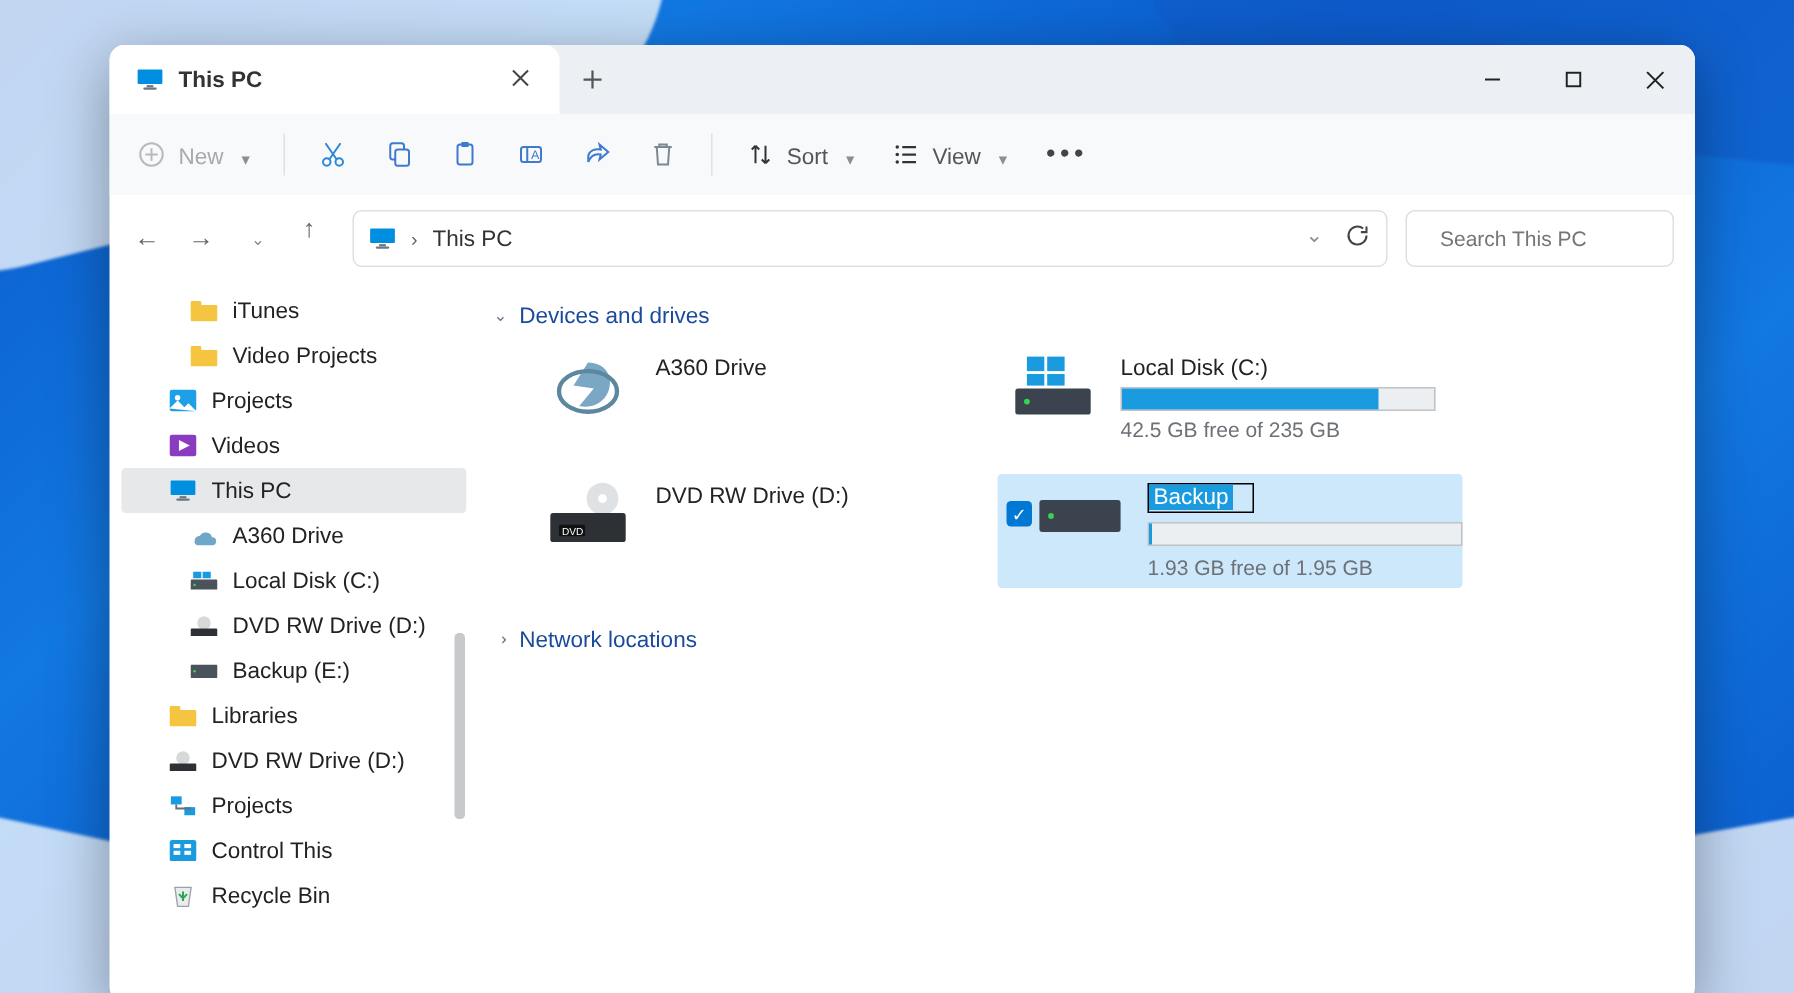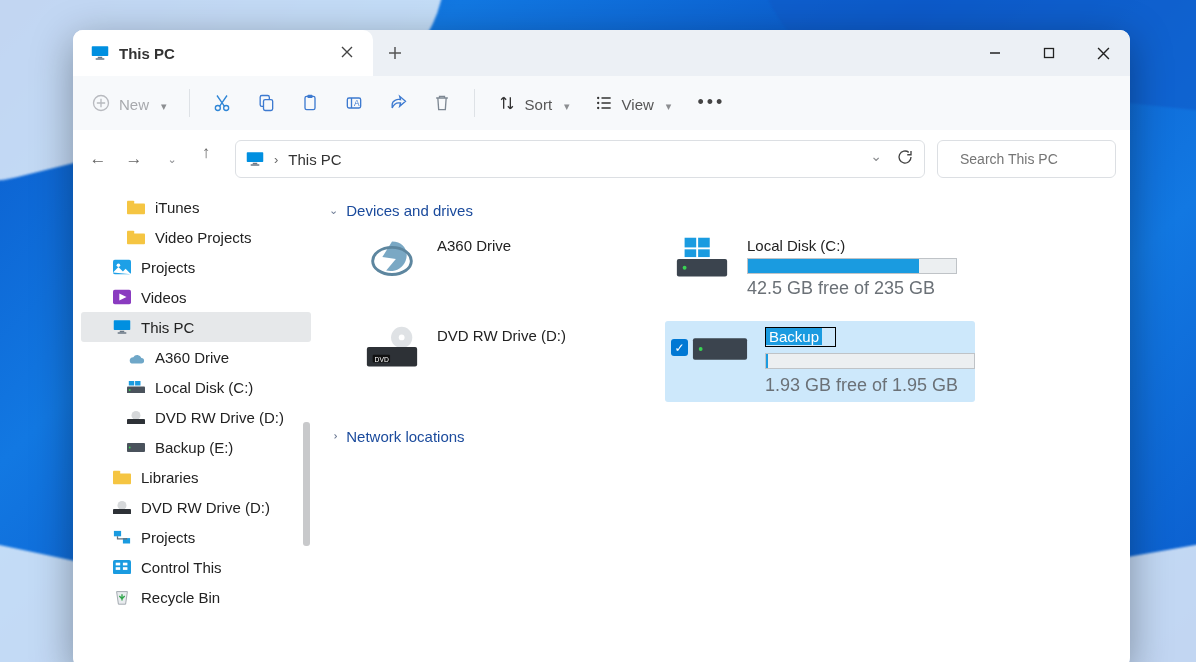--- a/index.html
+++ b/index.html
@@ -76,21 +76,21 @@
   .section-hdr.collapsed .hdr-caret { transform:rotate(-90deg);}
   .hdr-caret { font-size:11px; color:#6d7b95;}
 
   .drive-grid { display:grid; grid-template-columns: 310px 310px; padding-left:28px; row-gap:16px; margin-top:6px;}
   .drive { display:flex; align-items:flex-start; gap:16px; padding:6px 8px; border-radius:3px; position:relative;}
   .drive .dicon { width:58px; height:44px; display:flex; align-items:center; justify-content:center;}
   .drive .dtext { flex:1; display:flex; flex-direction:column; gap:4px; }
   .drive .dname { font-size:15px; color:#222; }
   .drive .dbar { height:16px; width:210px; border:1px solid #bfc3c7; background:#eceff1; position:relative;}
   .drive .dbar .fill { position:absolute; left:0; top:0; bottom:0; background:#1a9be0;}
-  .drive .dfree { font-size:18px; color:#6b7177;}
+  .drive .dfree { font-size:14px; color:#6b7177;}
   .drive.selected { background:#cde8fb; }
   .drive .check { position:absolute; left:6px; top:18px; width:17px; height:17px; background:#0078d4; border-radius:3px; display:flex; align-items:center; justify-content:center; color:#fff; font-size:12px;}
   .section2 { margin-top:20px;}
 
   
   .status { height:30px; border-top:1px solid #e3e6ea; display:flex; align-items:center; padding:0 12px; font-size:14px; color:#3d4146; gap:14px;}
   .status .sdiv { width:1px; height:16px; background:#d0d3d7;}
   .status .right { margin-left:auto; display:flex; gap:6px; }
   .vbtn { width:24px; height:22px; display:flex; align-items:center; justify-content:center; border:1px solid transparent; cursor:pointer; }
 

